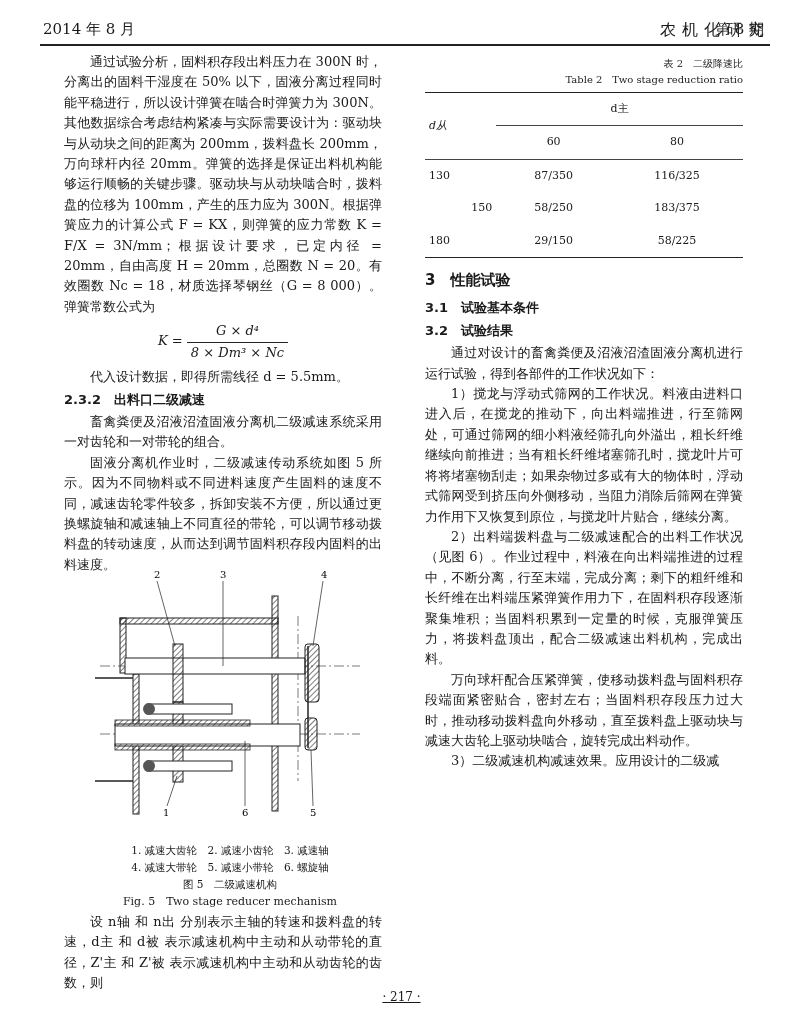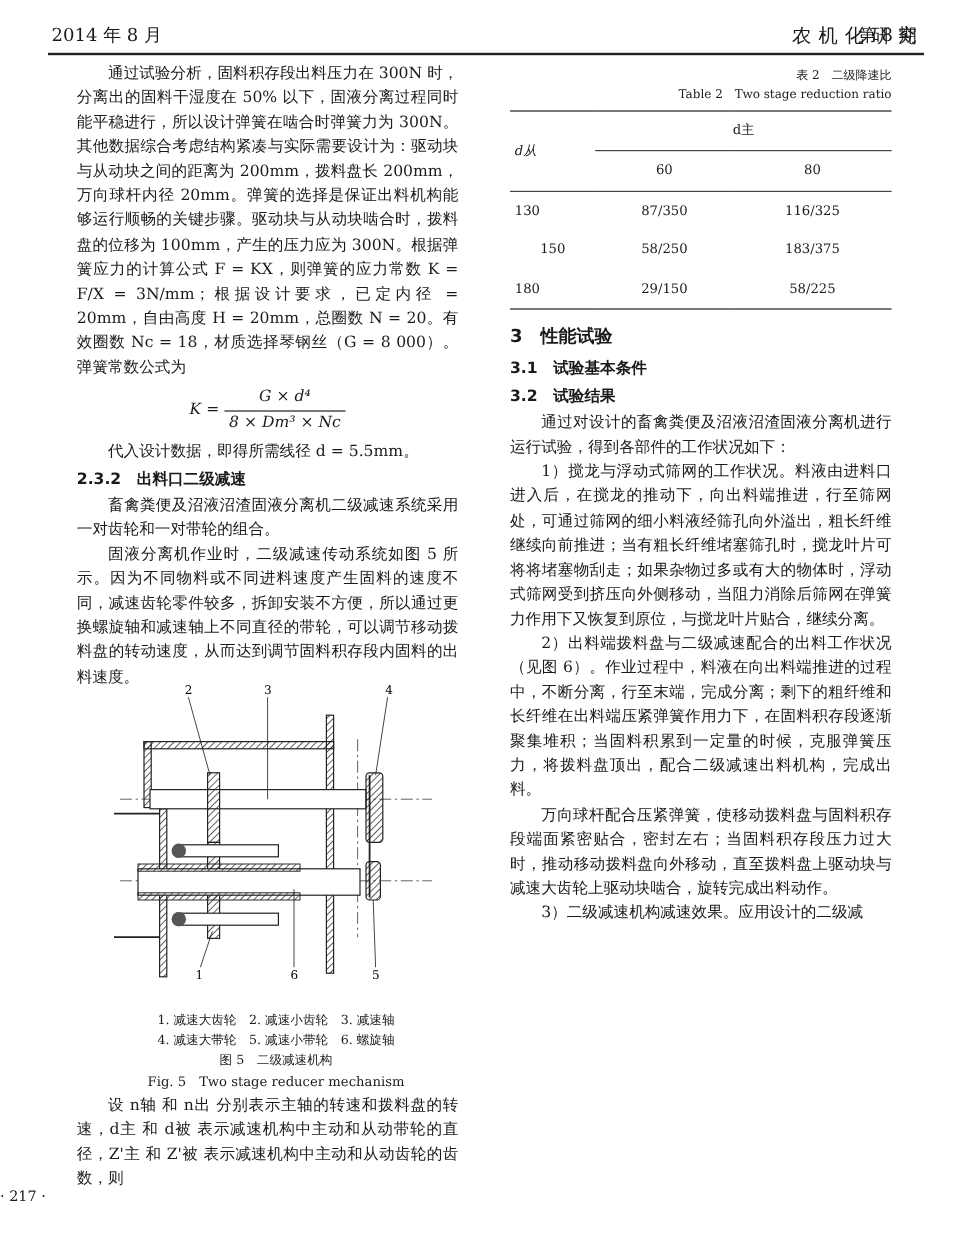--- a/index.html
+++ b/index.html
@@ -22,21 +22,21 @@
   .h3 { font-family:"DejaVu Sans", sans-serif; font-size:13px; font-weight:bold; margin:2px 0; }
   .h2 { font-family:"DejaVu Sans", sans-serif; font-size:15px; font-weight:bold; margin:12px 0 8px; }
   .tcap { text-align:right; font-size:10px; line-height:16px; }
   table { width:100%; border-collapse:collapse; font-size:11px; margin:4px 0 8px; }
   table td, table th { font-weight:normal; padding:6px 4px; text-align:center; }
   .tb-top { border-top:1.5px solid #222; }
   .tb-bot { border-bottom:1.5px solid #222; }
   .tb-mid { border-bottom:1px solid #444; }
   .fig { position:absolute; left:95px; top:566px; width:270px; height:250px; }
   .figcap { position:absolute; left:95px; top:842px; width:270px; text-align:center; font-size:10.5px; line-height:17px; }
-  .pageno { position:absolute; top:990px; left:0; width:803px; text-align:left; font-size:12px; }
+  .pageno { position:absolute; top:990px; left:0; width:803px; text-align:center; font-size:12px;text-decoration:underline; }
   sup { font-size:8px; }
 </style>
 </head>
 <body>
 
 <div class="hdr">
   <span class="l">2014 年 8 月</span>
   <span class="c">农机化研究</span>
   <span class="r">第 8 期</span>
 </div>
@@ -133,21 +133,21 @@
     <tr class="tb-mid">
       <td>60</td>
       <td>80</td>
     </tr>
     <tr>
       <td style="text-align:left">130</td>
       <td>87/350</td>
       <td>116/325</td>
     </tr>
     <tr>
-      <td style="text-align:center">150</td>
+      <td style="text-align:right">150</td>
       <td>58/250</td>
       <td>183/375</td>
     </tr>
     <tr class="tb-bot">
       <td style="text-align:left">180</td>
       <td>29/150</td>
       <td>58/225</td>
     </tr>
   </tbody>
     </table>

